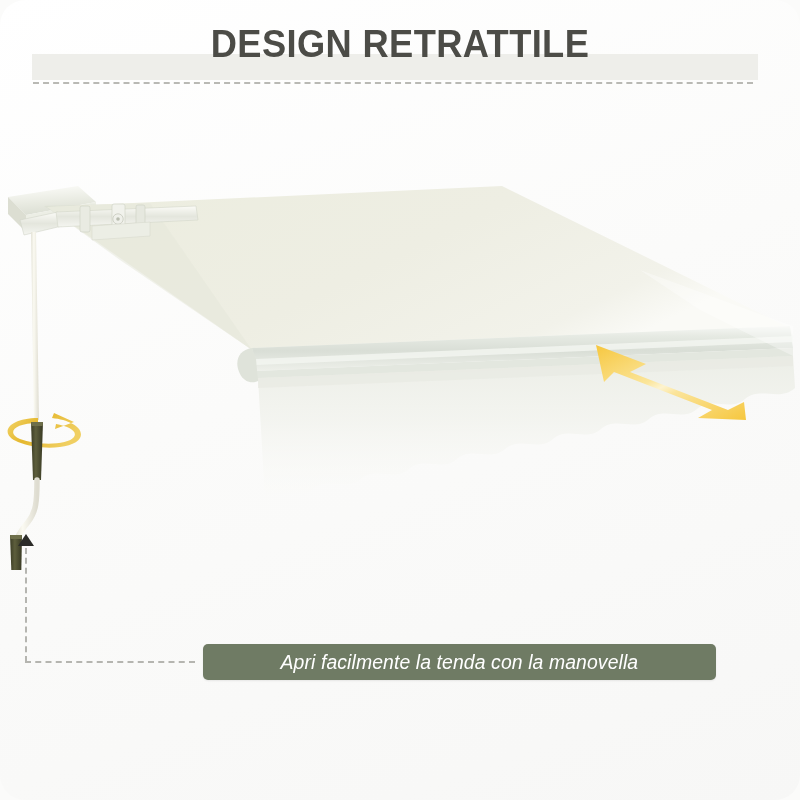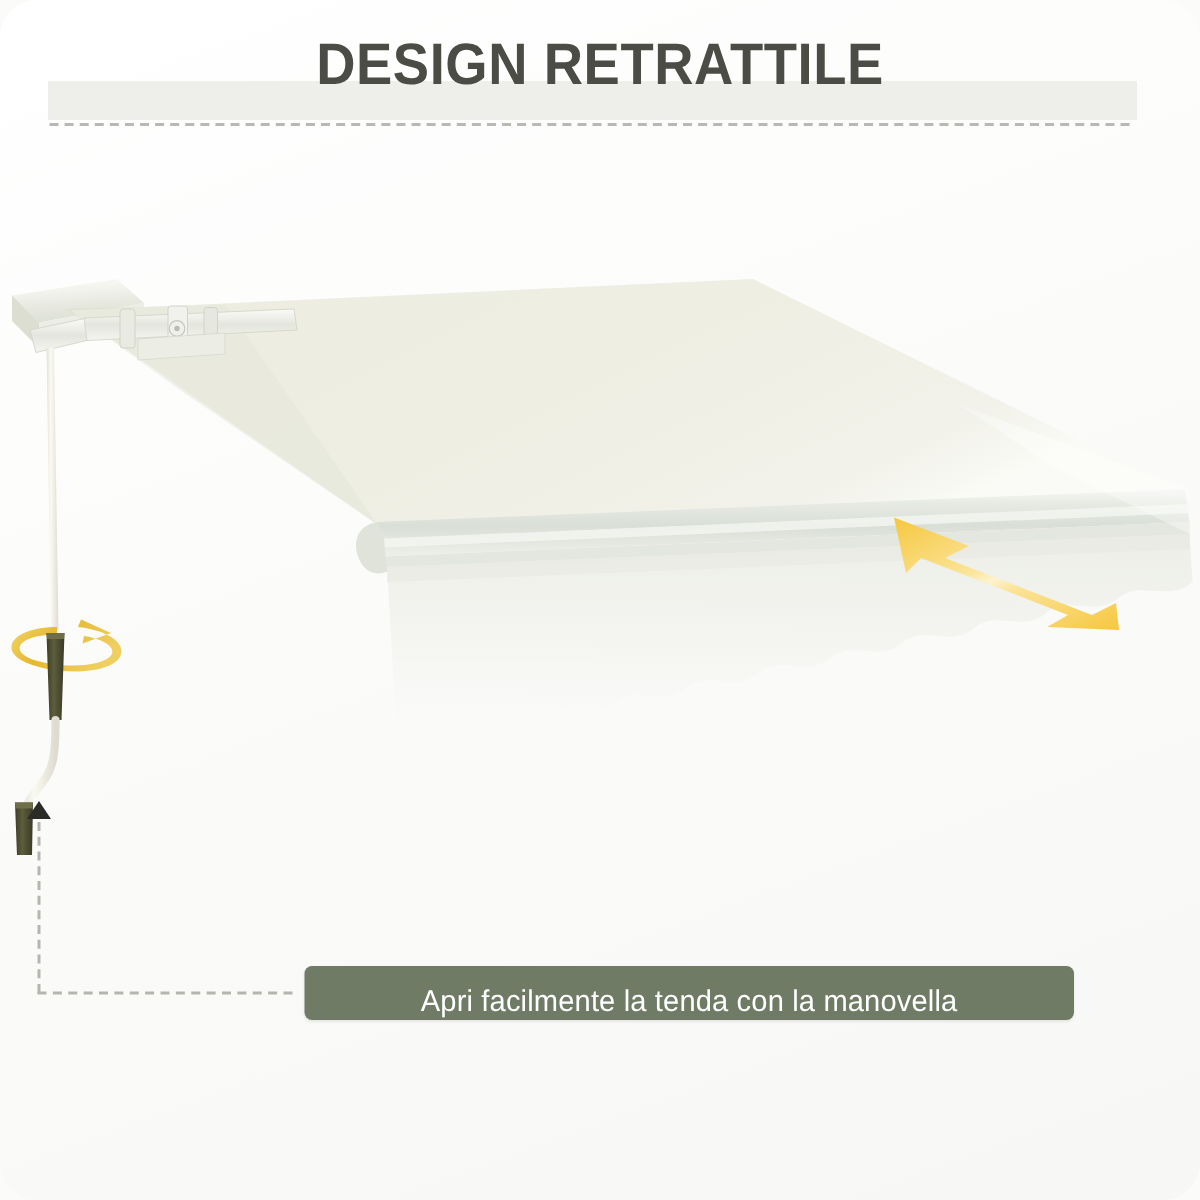--- a/index.html
+++ b/index.html
@@ -99,23 +99,24 @@
   
   .caption {
     position: absolute;
     left: 203px;
     top: 644px;
     width: 513px;
     height: 36px;
     background: #6f7b64;
     border-radius: 5px;
     display: flex;
-    align-items: flex-end;
+    align-items: center;
     justify-content: center;
     box-shadow: 0 1px 2px rgba(0,0,0,0.08);
+    font-style: italic;
   }
   .caption-text {
     color: #ffffff;
     font-size: 20px;
     font-family: "Liberation Sans", sans-serif;
     letter-spacing: 0.1px;
     white-space: nowrap;
     transform: scaleX(0.97);
   }
 </style>

